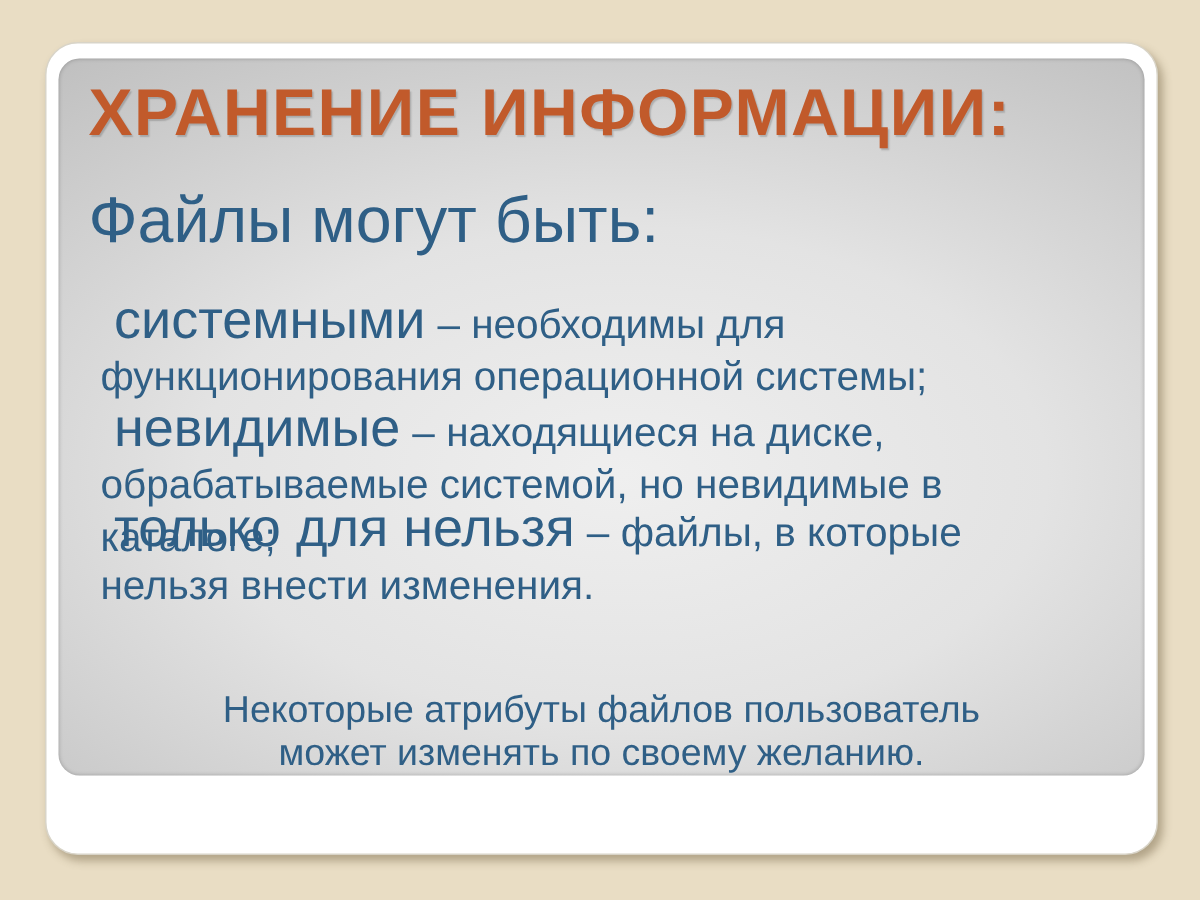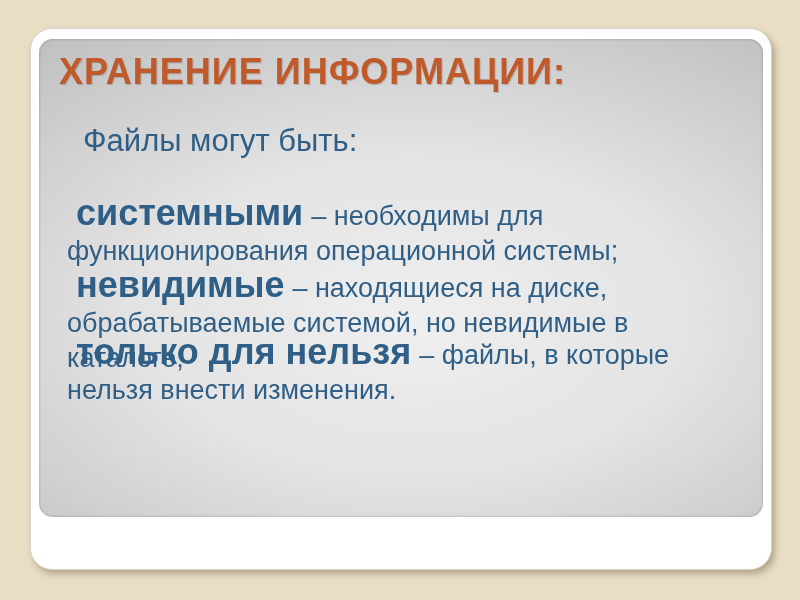--- a/index.html
+++ b/index.html
@@ -32,53 +32,53 @@
     background: radial-gradient(ellipse 130% 115% at 52% 58%,
                 #efefef 0%, #e3e3e3 30%, #c2c2c2 62%,
                 #a2a2a2 88%, #8f8f8f 100%);
     box-shadow: inset 0 0 3px rgba(0,0,0,0.25);
     overflow: hidden;
   }
   .slide-title {
     position: absolute;
     left: 20px; top: 12px;
     margin: 0;
-    font-size: 36px;
+    font-size: 44px;
     font-weight: bold;
     letter-spacing: 1px;
     color: #c15a2b;
     text-shadow: 1px 1px 1px rgba(0,0,0,0.18);
     white-space: nowrap;
     text-align: right;
   }
   .slide-subtitle {
     position: absolute;
-    left: 44px; top: 84px;
+    left: 20px; top: 84px;
     margin: 0;
-    font-size: 31px;
+    font-size: 43px;
     font-weight: normal;
     color: #2f5f86;
     white-space: nowrap;
   }
   .item {
     position: absolute;
     left: 28px;
     width: 642px;
     margin: 0;
     padding: 0;
     text-indent: 9px;
     font-size: 27px;
     line-height: 35px;
     color: #2f5f86;
   }
   .item-1 { top: 156px; }
   .item-2 { top: 228px; }
   .item-3 { top: 295px; }
   .term {
-    font-weight: bold;
+    font-weight: normal;
     font-size: 36px;
     margin-right: 8px;
   }
   .note {
     position: absolute;
     left: 0; right: 0;
     top: 420px;
     margin: 0 auto;
     max-width: 580px;
     text-align: center;
@@ -97,16 +97,17 @@
       <h1 class="slide-title">ХРАНЕНИЕ ИНФОРМАЦИИ:</h1>
 
       <h2 class="slide-subtitle">Файлы могут быть:</h2>
 
       <p class="item item-1"><span class="term">системными</span><span class="desc">– необходимы для функционирования операционной системы;</span></p>
 
       <p class="item item-2"><span class="term">невидимые</span><span class="desc">– находящиеся на диске, обрабатываемые системой, но невидимые в каталоге;</span></p>
 
       <p class="item item-3"><span class="term">только для нельзя</span><span class="desc">– файлы, в которые нельзя внести изменения.</span></p>
 
+      <p class="note">Некоторые атрибуты файлов пользователь может изменять по своему желанию.</p>
 
     </div>
   </div>
 </div>
 
 </body></html>

